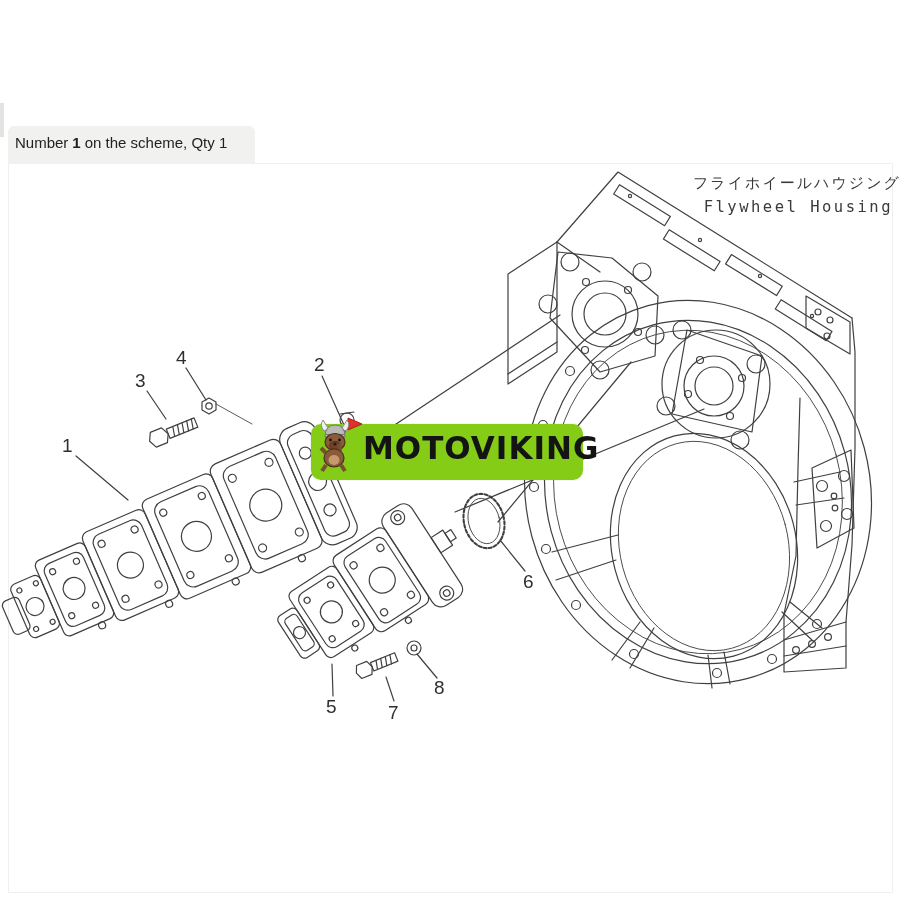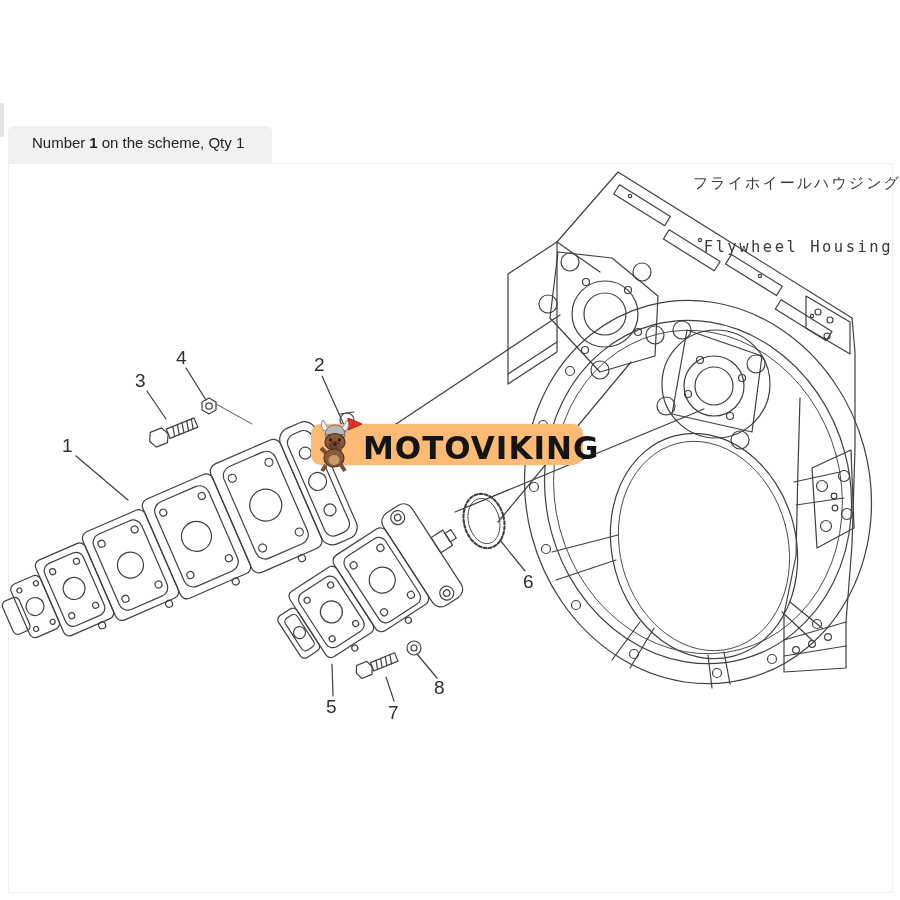--- a/index.html
+++ b/index.html
@@ -2,43 +2,43 @@
 <html><head>
 <meta charset="utf-8">
 <style>
   html,body{margin:0;padding:0;background:#ffffff;}
   body{width:900px;height:900px;position:relative;overflow:hidden;
        font-family:"Liberation Sans",sans-serif;}
 
   .edge-sliver{position:absolute;left:0;top:103px;width:4px;height:34px;background:#e3e3e3;}
 
   .header-label{position:absolute;left:8px;top:126px;width:240px;height:51px;
-    background:#f1f1f0;color:#222;font-size:15px;line-height:34px;padding-left:24px;border-radius:6px;}
+    background:#f1f1f0;color:#222;font-size:15px;line-height:34px;padding-left:7px;border-radius:6px;}
   .header-label .num{font-weight:bold;}
   .header-label span{margin-right:4px;}
   .header-label span:last-child{margin-right:0;}
 
   .figure-box{position:absolute;left:8px;top:163px;width:883px;height:728px;
     border:1px solid #efefef;background:#fff;}
 
   #diagram{position:absolute;left:0;top:0;}
   #diagram *{stroke:#404040;fill:none;stroke-width:1.2;stroke-linecap:round;stroke-linejoin:round;}
   #diagram .thin{stroke-width:0.9;stroke:#4a4a4a;}
   #diagram .leader{stroke-width:1;stroke:#3d3d3d;}
   #diagram .callout{fill:#2f2f2f;stroke:none;font-family:"Liberation Sans",sans-serif;
     font-size:19px;}
   #diagram .dash{stroke-dasharray:3 2.2;stroke-width:2.1;}
 
   .title-jp{position:absolute;left:693px;top:174px;width:200px;text-align:center;
     font-family:"DejaVu Sans Mono",monospace;font-size:15px;color:#3a3a3a;letter-spacing:2px;white-space:nowrap;}
   .title-en{position:absolute;left:690px;top:198px;width:203px;text-align:right;
-    font-family:"DejaVu Sans Mono",monospace;font-size:15.5px;color:#3a3a3a;letter-spacing:2.5px;white-space:nowrap;margin-top:40px;}
-
-  .watermark-pill{position:absolute;left:311px;top:424px;width:272px;height:41px;
-    background:#fdba74;border-radius:10px;box-shadow:0 0 0 1px rgba(0,0,0,0.04);}
+    font-family:"DejaVu Sans Mono",monospace;font-size:15.5px;color:#3a3a3a;letter-spacing:2.5px;white-space:nowrap;}
+
+  .watermark-pill{position:absolute;left:311px;top:424px;width:272px;height:56px;
+    background:#84cc16;border-radius:10px;box-shadow:0 0 0 1px rgba(0,0,0,0.04);}
   .watermark-text{position:absolute;left:52px;top:0;height:47px;line-height:49px;
     font-family:"DejaVu Sans",sans-serif;font-weight:800;font-size:31px;
     letter-spacing:1px;color:#141414;white-space:nowrap;transform:scaleY(1.02);}
   .mascot{position:absolute;left:314px;top:415px;width:52px;height:58px;}
 </style>
 </head>
 <body>
 
 <div class="edge-sliver"></div>
 

